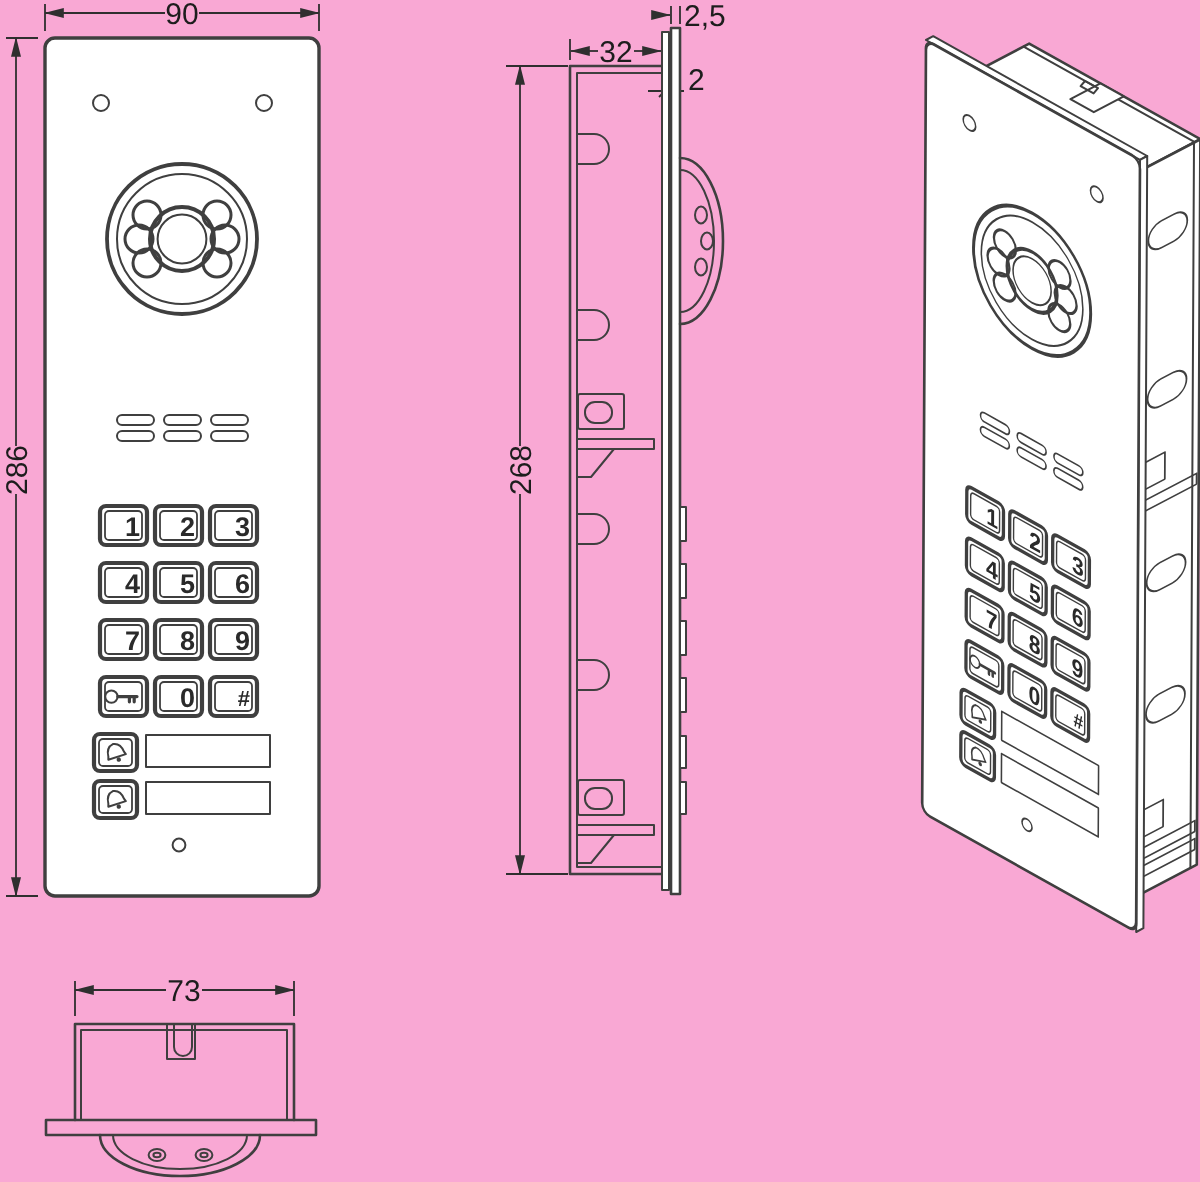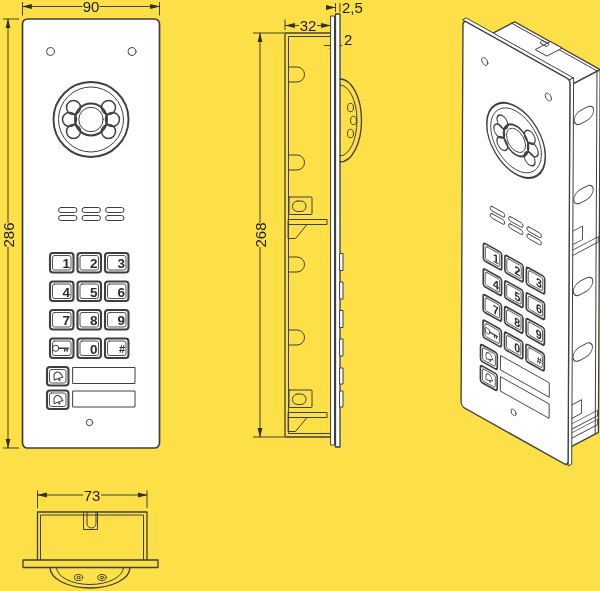--- a/index.html
+++ b/index.html
@@ -1,16 +1,16 @@
 <!DOCTYPE html>
 <html><head>
 <meta charset="utf-8">
 <style>
   html,body{margin:0;padding:0;background:#ffffff;}
-  #stage{position:relative;width:600px;height:591px;background:#fde047;font-family:"Liberation Sans",sans-serif;overflow:hidden;}
+  #stage{position:relative;width:600px;height:591px;background:#f9a8d4;font-family:"Liberation Sans",sans-serif;overflow:hidden;}
   svg{display:block}
   .ln{stroke:#3f3f3f;fill:none;stroke-width:1.3;stroke-linecap:round;stroke-linejoin:round;}
   .thick{stroke-width:1.7;}
   .thin{stroke-width:1;}
   .w{fill:#ffffff;}
   .dim{stroke:#2f2f2f;stroke-width:0.9;fill:none;}
   .dimtxt{font:15px "Liberation Sans",sans-serif;fill:#1d1d1d;}
   .kd{font:bold 13.5px "Liberation Sans",sans-serif;fill:#2a2a2a;}
   .hash{font:bold 11px "Liberation Sans",sans-serif;fill:#2a2a2a;}
   .ko{stroke-width:2.1;}

